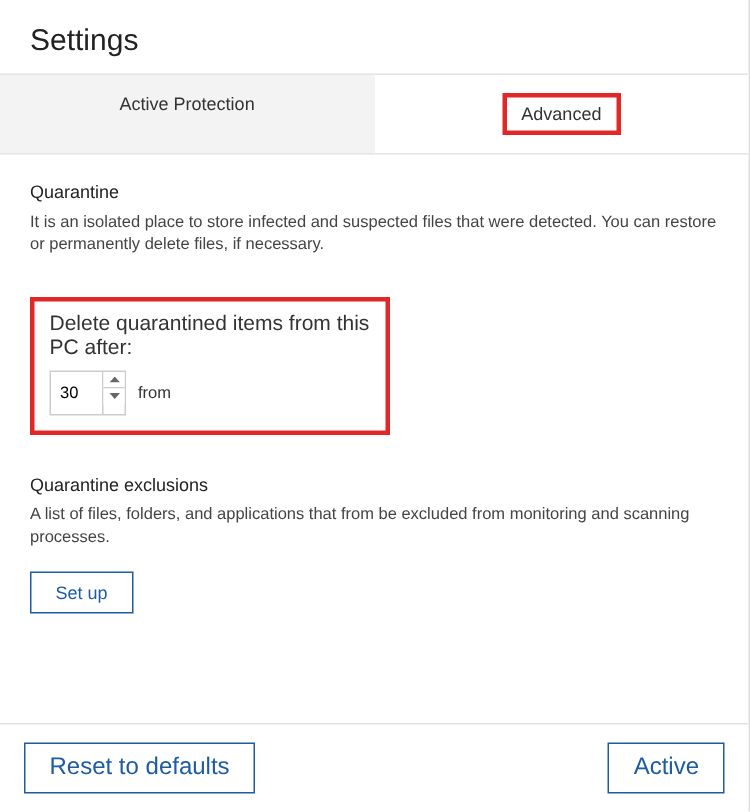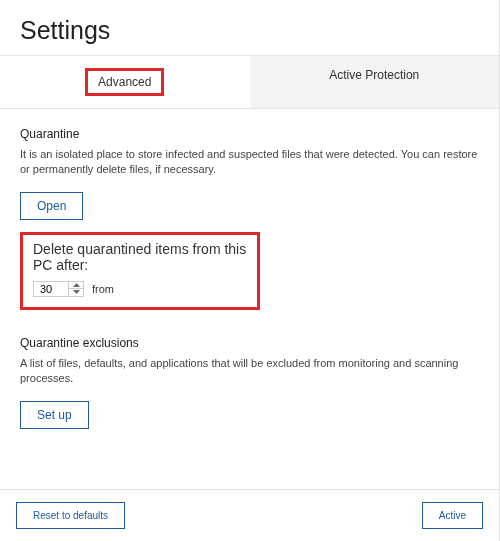--- a/index.html
+++ b/index.html
@@ -1,68 +1,67 @@
 <!DOCTYPE html>
 <html><head>
   <meta charset="utf-8">
   <style>
     * { box-sizing: border-box; margin: 0; padding: 0; }
     body { font-family: 'Segoe UI', Arial, sans-serif; background: #fff; width: 500px; height: 541px; position: relative; color: #333; overflow: hidden; border-right: 1px solid #ddd; }
     .header { padding: 16px 20px 10px 20px; }
-    .header h1 { font-size: 25px; font-weight: 400; color: #222; }
+    .header h1 { font-size: 20px; font-weight: 400; color: #222; }
     .tabs { display: flex; border-top: 1px solid #e5e5e5; border-bottom: 1px solid #e5e5e5; background: #f3f3f3; }
     .tab { flex: 1; text-align: center; font-size: 12px; padding: 12px 0; color: #333; cursor: pointer; position: relative; }
     .tab.active { background: #fff; }
     .tab.inactive { background: #f3f3f3; }
     .highlight-tab { border: 3px solid #e02828; display: inline-block; padding: 4px 10px; }
     .content { padding: 18px 20px; }
     .section { margin-bottom: 26px; }
     .section-title { font-size: 12px; font-weight: 400; margin-bottom: 6px; color: #222; }
     .section-desc { font-size: 11px; color: #444; margin-bottom: 14px; line-height: 1.4; }
     .btn { display: inline-block; border: 1px solid #1d5ca3; color: #1d5ca3; background: #fff; padding: 6px 16px; font-size: 12px; cursor: pointer; }
     .highlight-box { border: 3px solid #e02828; padding: 6px 10px 10px 10px; margin-top: -2px; width: 240px; }
     .delete-label { font-size: 14px; color: #333; margin-bottom: 8px; display: block; }
     .spinner-row { display: flex; align-items: center; gap: 8px; }
-    .spinner { display: flex; border: 1px solid #ccc; height: 16px; }
+    .spinner { display: flex; border: 1px solid #ccc; height: 30px; }
     .spinner input { border: none; width: 34px; text-align: left; padding-left: 6px; font-size: 11px; outline: none; background: #fff; }
     .spinner-btns { display: flex; flex-direction: column; border-left: 1px solid #ccc; }
     .spinbtn { width: 14px; height: 11px; display: flex; align-items: center; justify-content: center; cursor: pointer; background: #fff; }
     .spinbtn:first-child { border-bottom: 1px solid #ccc; }
     .spinbtn svg { display: block; }
     .days-label { font-size: 11px; color: #333; }
     .footer { position: absolute; bottom: 0; left: 0; right: 0; border-top: 1px solid #e0e0e0; display: flex; justify-content: space-between; align-items: center; padding: 12px 16px; background: #fff; }
     .footer-left, .footer-right { display: flex; gap: 10px; align-items: center; }
-    .fbtn { border: 1px solid #1d5ca3; color: #1d5ca3; background: #fff; padding: 7px 16px; font-size: 10px; cursor: pointer; min-width: 60px; text-align: center; }
+    .fbtn { border: 1px solid #1d5ca3; color: #1d5ca3; background: #fff; padding: 7px 16px; font-size: 16px; cursor: pointer; min-width: 60px; text-align: center; }
     .highlight-ok { border: 3px solid #e02828; display: inline-block; padding: 2px; }
     .highlight-ok .fbtn { min-width: 52px; }
   </style>
 </head>
 <body>
 
 <div class="header">
   <h1>Settings</h1>
 </div>
 
 <div class="tabs">
+  <div class="tab inactive">
+    <span>Active Protection</span>
+  </div>
   <div class="tab active">
     <span class="highlight-tab">
       <span>Advanced</span>
     </span>
-  </div>
-  <div class="tab inactive">
-    <span>Active Protection</span>
   </div>
 </div>
 
 <div class="content">
 
   <div class="section">
     <div class="section-title">Quarantine</div>
     <div class="section-desc">It is an isolated place to store infected and suspected files that were detected. You can restore or permanently delete files, if necessary.</div>
-    <button class="btn">Open</button>
 
     <div style="height:14px"></div>
 
     <div class="highlight-box">
       <span class="delete-label">Delete quarantined items from this PC after:</span>
       <div class="spinner-row">
         <div class="spinner">
           <input type="text" value="30" style="">
           <div class="spinner-btns">
             <div class="spinbtn">
@@ -77,21 +76,21 @@
             </div>
           </div>
         </div>
         <span class="days-label">from</span>
       </div>
     </div>
   </div>
 
   <div class="section">
     <div class="section-title">Quarantine exclusions</div>
-    <div class="section-desc">A list of files, defaults, and applications that will be excluded from monitoring and scanning processes.</div>
+    <div class="section-desc">A list of files, folders, and applications that from be excluded from monitoring and scanning processes.</div>
     <button class="btn">Set up</button>
   </div>
 
 </div>
 
 <div class="footer">
   <div class="footer-left">
     <button class="fbtn">Reset to defaults</button>
   </div>
   <div class="footer-right">

